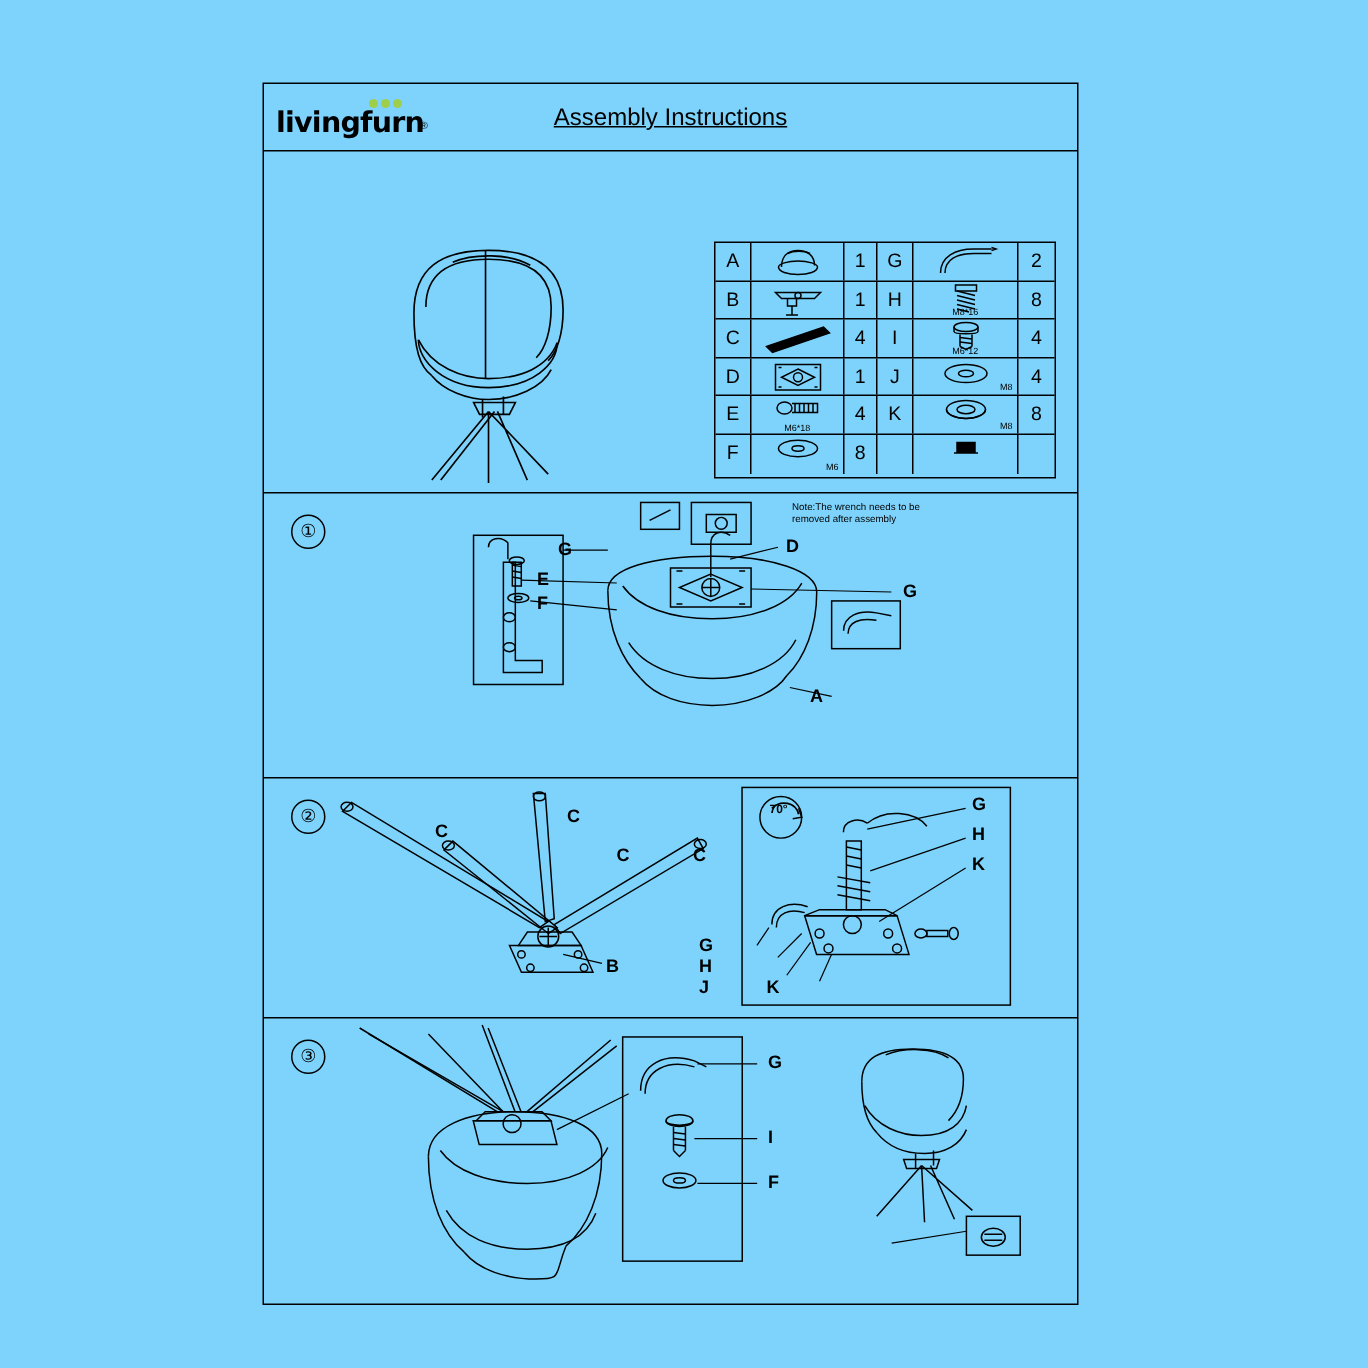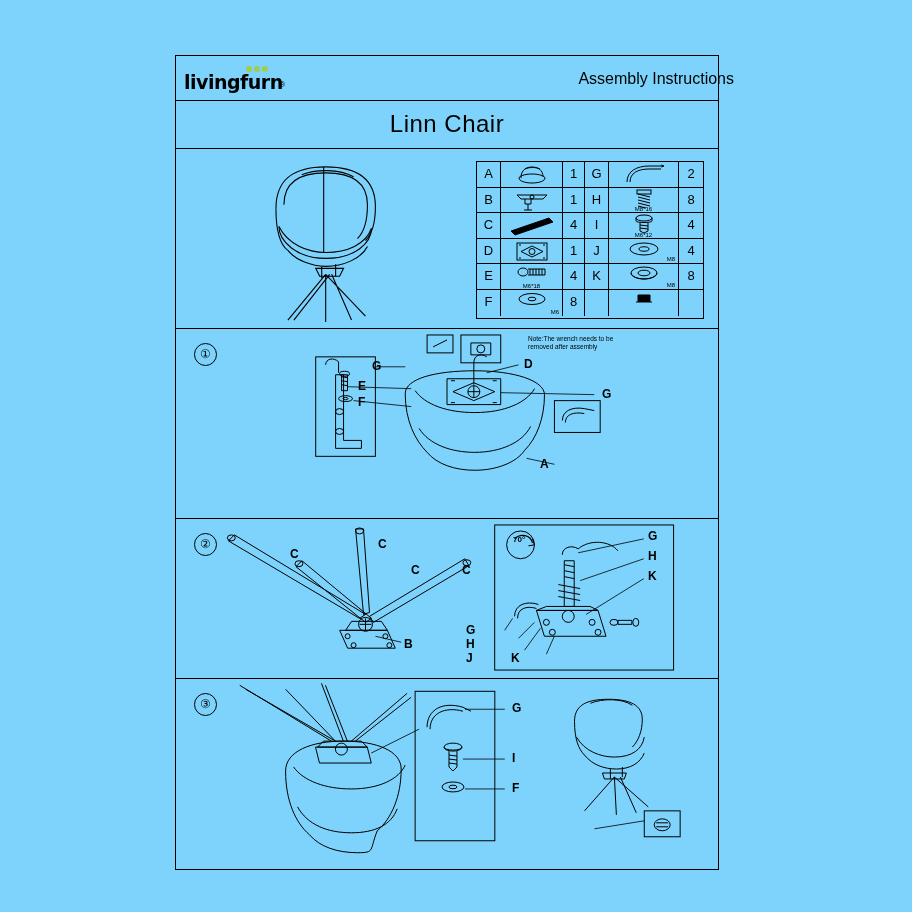--- a/index.html
+++ b/index.html
@@ -7,21 +7,21 @@
   .page{position:absolute;left:0;top:0;width:912px;height:912px;background:#7dd3fc;}
   .sheet{position:absolute;left:175px;top:55px;width:544px;height:815px;border:1.5px solid #000;box-sizing:border-box;}
 
   
   .hdr{position:absolute;left:0;top:0;width:100%;height:45px;border-bottom:1.5px solid #000;box-sizing:border-box;}
   .logo{position:absolute;left:8px;top:9px;width:110px;height:28px;}
   .logo-text{position:absolute;left:0;top:6px;font-size:19px;font-weight:bold;letter-spacing:-0.5px;font-family:"DejaVu Sans",sans-serif;}
   .logo-dots{position:absolute;left:62px;top:1px;width:30px;height:8px;}
   .logo-dots i{display:block;float:left;width:6px;height:6px;border-radius:50%;background:#9fcf4a;margin-right:2px;}
   .logo-tm{position:absolute;left:96px;top:16px;font-size:7px;}
-  .hdr-title{position:absolute;left:16px;top:0;width:100%;height:45px;line-height:45px;text-align:right;font-size:16px;}
+  .hdr-title{position:absolute;left:0;top:0;width:100%;height:45px;line-height:45px;text-align:center;font-size:16px;text-decoration:underline;}
   .titlebar{position:absolute;left:0;top:45px;width:100%;height:48px;border-bottom:1.5px solid #000;box-sizing:border-box;}
   .titlebar span{display:block;width:100%;text-align:center;line-height:46px;font-size:24px;letter-spacing:0.5px;}
 
   
   .panel{position:absolute;left:0;width:100%;box-sizing:border-box;border-bottom:1.5px solid #000;}
   .p1{top:93px;height:180px;}
   .p2{top:273px;height:190px;}
   .p3{top:463px;height:160px;}
   .p4{top:623px;height:190px;border-bottom:none;}
 
@@ -61,23 +61,20 @@
             <i></i>
             <i></i>
             <i></i>
           </div>
         <div class="logo-text">livingfurn</div>
         <div class="logo-tm">®</div>
       </div>
       <div class="hdr-title">Assembly Instructions</div>
     </div>
 
-    <div class="titlebar">
-      <span>Linn  Chair</span>
-    </div>
 
     <div class="panel p1">
       <svg class="svgbox" viewBox="0 0 544 180">
         <g fill="none" stroke="#000" stroke-width="1.1">
 
           <path d="M100,60 C100,30 118,18 150,18 C182,18 200,30 200,58 C200,74 196,86 190,92"></path>
           <path d="M100,60 C100,84 104,96 112,102"></path>
           <path d="M108,56 C108,33 124,24 150,24 C176,24 192,33 192,56 C192,72 188,84 182,90"></path>
 
           <path d="M103,78 C112,96 132,104 150,104 C172,104 190,96 196,80"></path>

